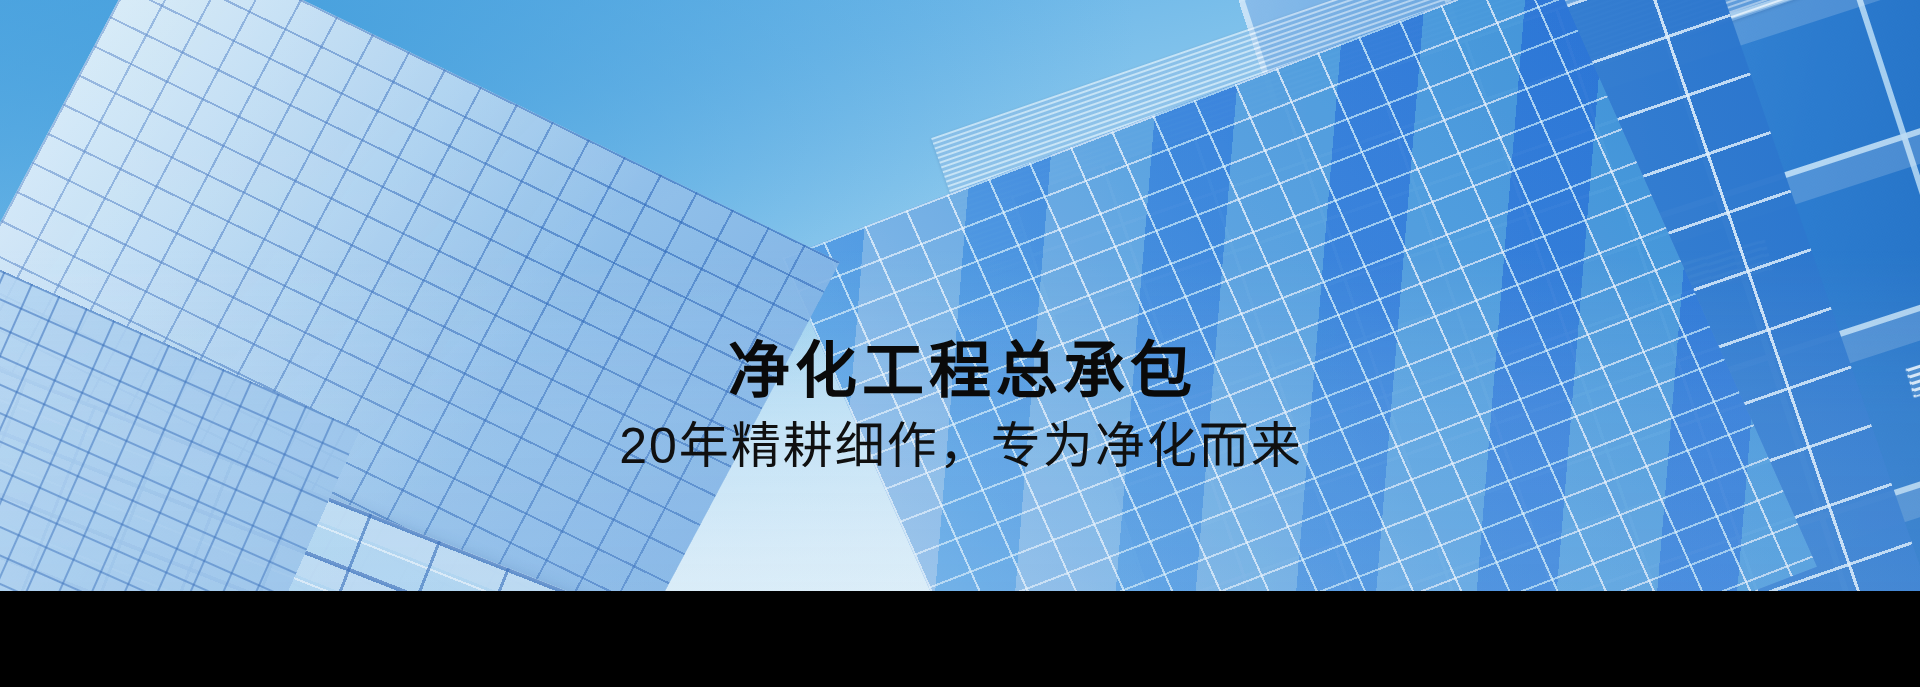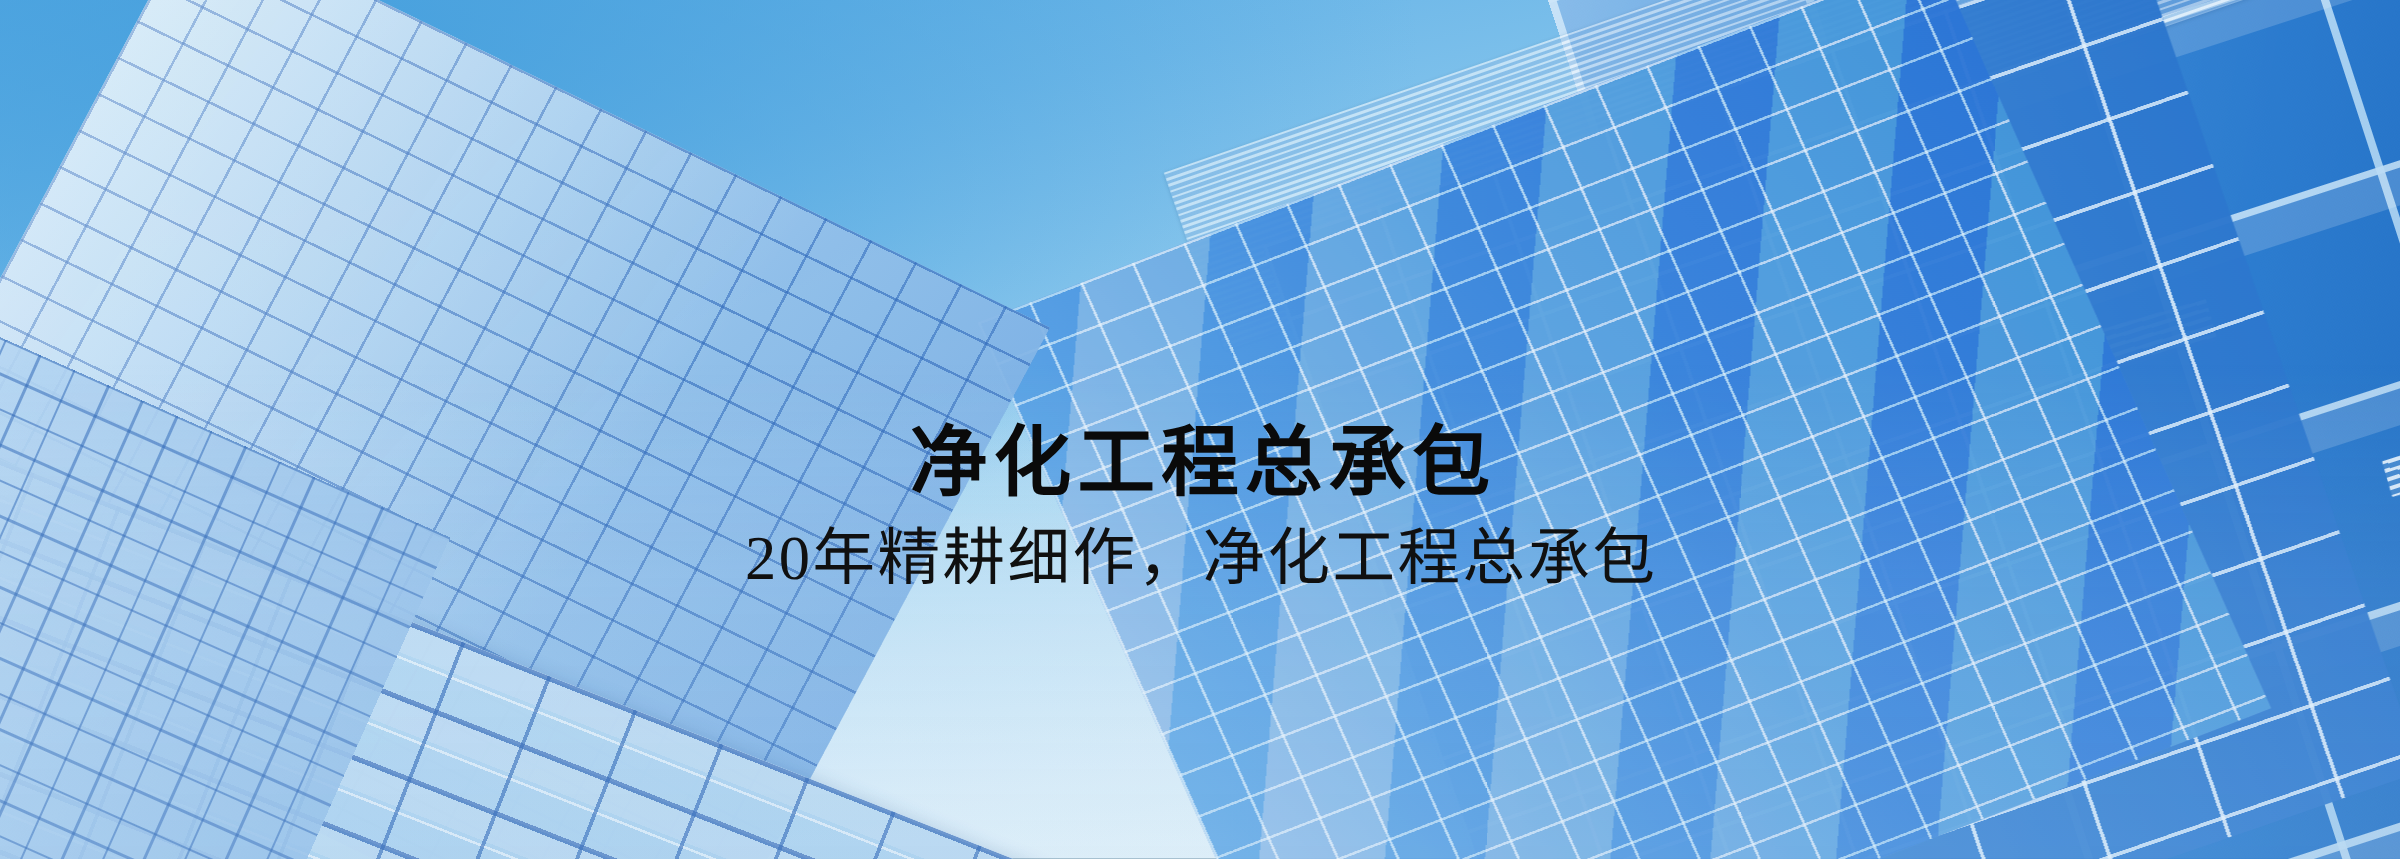--- a/index.html
+++ b/index.html
@@ -4,23 +4,23 @@
 <title>净化工程总承包</title>
 <style>
   html, body {
     margin: 0;
     padding: 0;
     background: #000;
   }
   #banner {
     position: relative;
     width: 1920px;
-    height: 687px;
+    height: 591px;
     overflow: hidden;
-    font-family: Liberation Serif, serif;
+    font-family: Liberation Sans, sans-serif;
     background: #8ec9ec;
     user-select: none;
   }
 
   
   .sky {
     position: absolute;
     inset: 0;
     background:
       radial-gradient(ellipse 1400px 700px at 14% 6%,
@@ -353,16 +353,16 @@
     <div class="sheenA"></div>
   </div>
   <div class="facade" id="fac-farleft">
     <div class="grid"></div>
   </div>
 
   <div class="atmosphere"></div>
 
   <div class="copy">
     <h1 class="headline">净化工程总承包</h1>
-    <p class="subhead">20年精耕细作，净化工程总承包</p>
+    <p class="subhead">20年精耕细作，专为净化而来</p>
   </div>
 
 </div>
 
 </body></html>

